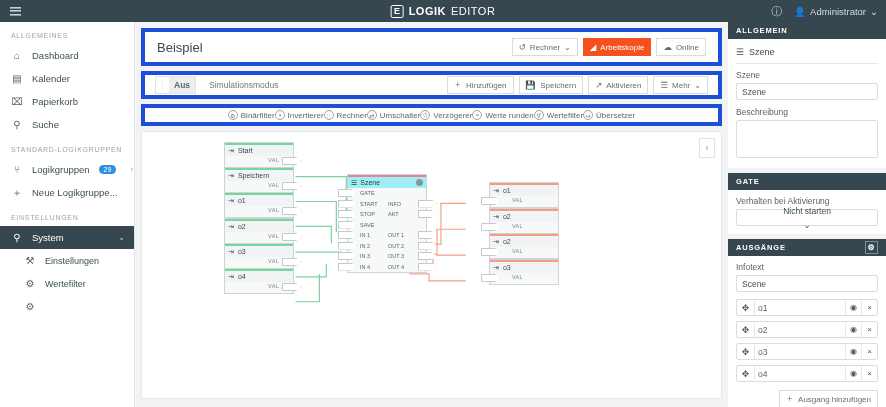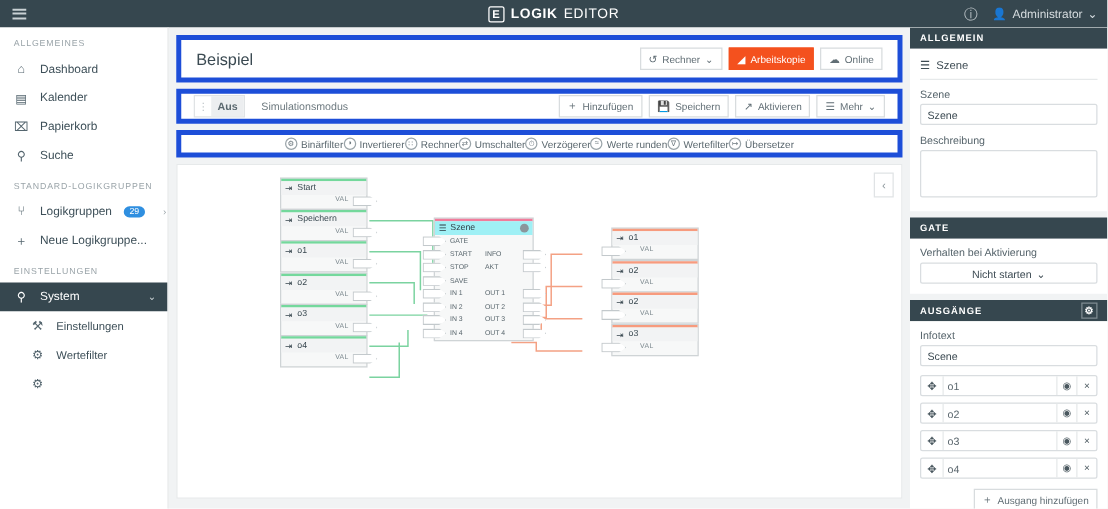--- a/index.html
+++ b/index.html
@@ -178,21 +178,21 @@
     font-size: 8.5px; color: #3d4b53; padding: 0 5px; font-family: "Liberation Sans", sans-serif;
     margin-bottom: 7px; border-radius: 2px;
   }
   .ftext {
     width: 100%; height: 38px; border: 1px solid #d9dde0; background: #fff; resize: none;
     font-family: "Liberation Sans", sans-serif; font-size: 8.5px; padding: 3px 5px; border-radius: 2px;
   }
   .select {
     width: 100%; height: 17px; border: 1px solid #d9dde0; background: #fff;
     font-size: 8.5px; color: #3d4b53; display: flex; align-items: center;
-    justify-content: center; gap: 4px; cursor: pointer; border-radius: 2px;
+    justify-content: center; gap: 4px; cursor: pointer; border-radius: 2px; flex-direction: column;
   }
   .out-row {
     display: flex; align-items: center; height: 17px; border: 1px solid #d9dde0;
     background: #fff; margin-bottom: 5px; border-radius: 2px;
   }
   .out-row .grip { width: 17px; text-align: center; font-size: 9px; color: #4a585f; cursor: move; }
   .out-row .nm { flex: 1; font-size: 8.5px; color: #5a666d; padding-left: 3px; }
   .out-row .act { width: 15px; text-align: center; font-size: 8px; color: #4a585f; cursor: pointer; }
   .out-row .sep { width: 1px; height: 100%; background: #e6e9ea; }
   .addout { display: flex; justify-content: flex-end; margin-top: 8px; }

